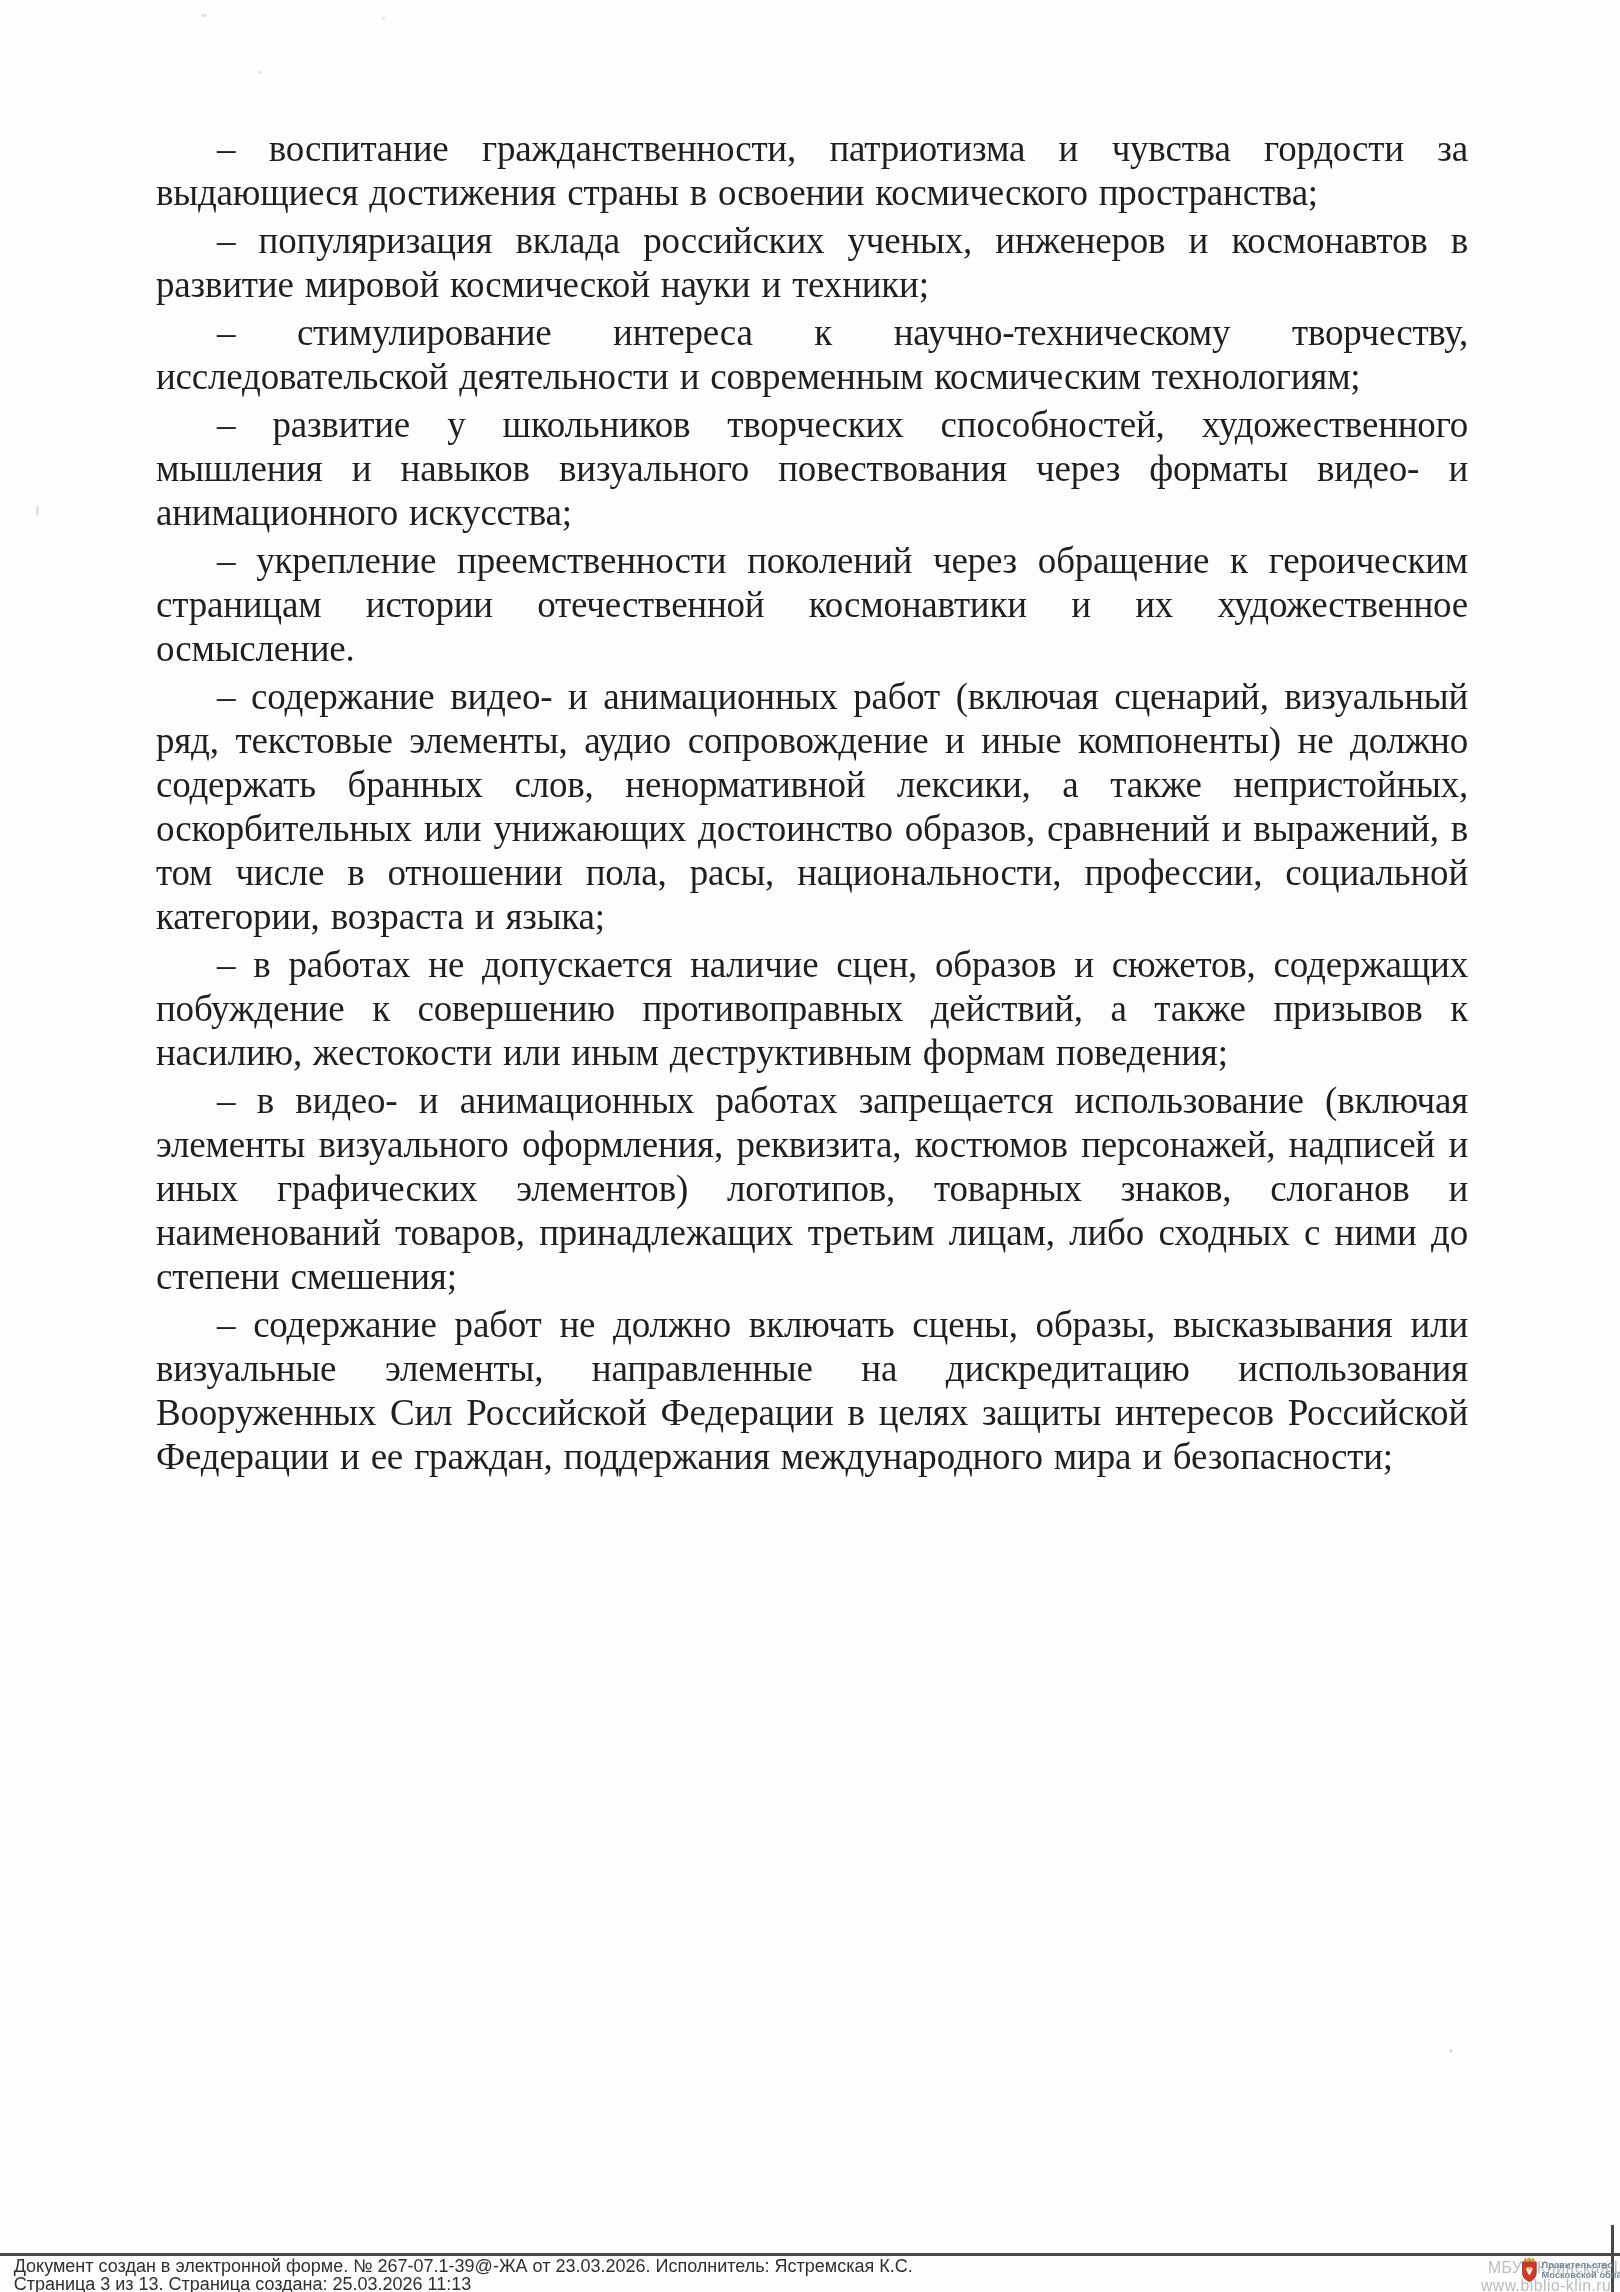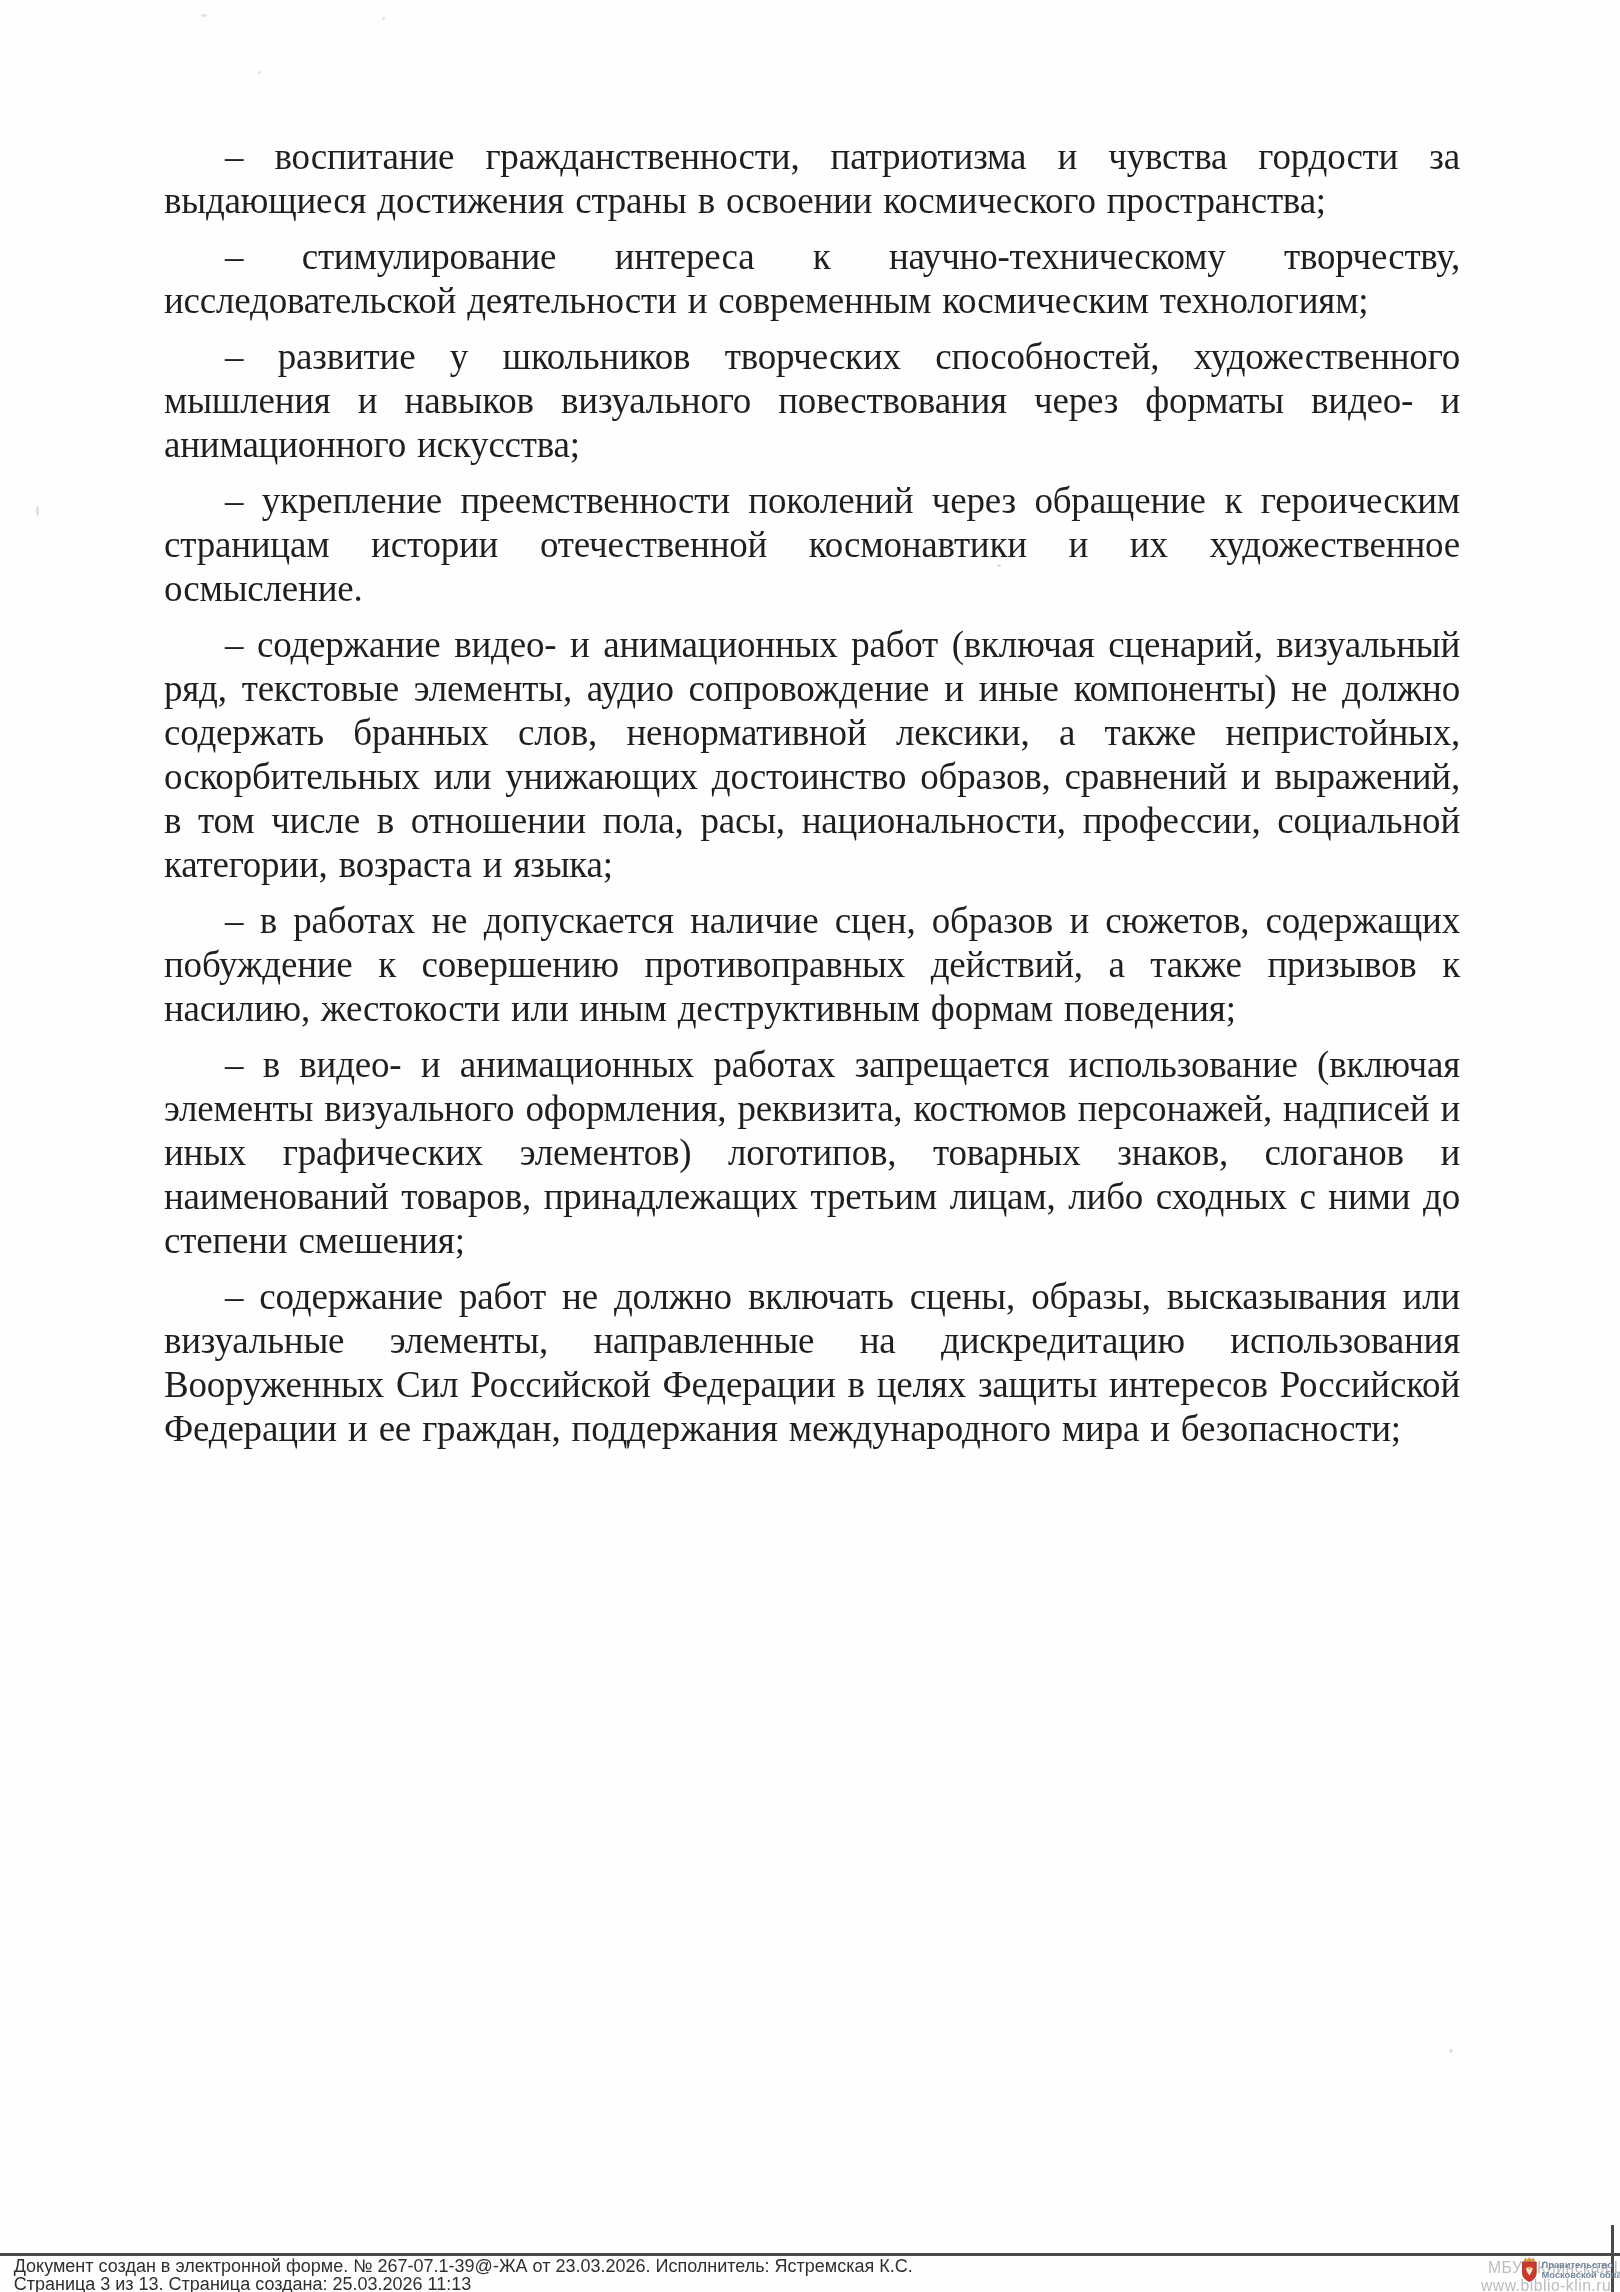--- a/index.html
+++ b/index.html
@@ -22,21 +22,21 @@
     top: 123px;
     width: 1320px;
     font-size: 37px;
     line-height: 44px;
     color: #1f1f1f;
     text-align: justify;
     letter-spacing: -0.2px;
     word-spacing: 2px;
   }
   .body-text p {
-    margin: 12px;
+    margin: 4px;
     padding: 0;
     text-indent: 61px;
     hyphens: none;
   }
   
   .footer-rule {
     position: absolute;
     left: 0;
     top: 2253px;
     width: 1620px;
@@ -106,20 +106,21 @@
 
   <div class="speck" style="left:201px; top:13.7px; width:5.9px; height:2.9px;"></div>
   <div class="speck" style="left:382px; top:16.7px; width:2.9px; height:2.9px;"></div>
   <div class="speck" style="left:258px; top:71px; width:2.9px; height:2.9px;"></div>
   <div class="speck" style="left:36px; top:506px; width:2.9px; height:9.8px;"></div>
   <div class="speck" style="left:997px; top:564px; width:3.9px; height:2.9px;"></div>
   <div class="speck" style="left:1449px; top:2049px; width:3.9px; height:3.9px;"></div>
 
   <div class="body-text">
       <p>– воспитание гражданственности, патриотизма и чувства гордости за выдающиеся достижения страны в освоении космического пространства;</p>
+      <p>– популяризация вклада российских ученых, инженеров и космонавтов в развитие мировой космической науки и техники;</p>
       <p>– стимулирование интереса к научно-техническому творчеству, исследовательской деятельности и современным космическим технологиям;</p>
       <p>– развитие у школьников творческих способностей, художественного мышления и навыков визуального повествования через форматы видео- и анимационного искусства;</p>
       <p>– укрепление преемственности поколений через обращение к героическим страницам истории отечественной космонавтики и их художественное осмысление.</p>
       <p>– содержание видео- и анимационных работ (включая сценарий, визуальный ряд, текстовые элементы, аудио сопровождение и иные компоненты) не должно содержать бранных слов, ненормативной лексики, а также непристойных, оскорбительных или унижающих достоинство образов, сравнений и выражений, в том числе в отношении пола, расы, национальности, профессии, социальной категории, возраста и языка;</p>
       <p>– в работах не допускается наличие сцен, образов и сюжетов, содержащих побуждение к совершению противоправных действий, а также призывов к насилию, жестокости или иным деструктивным формам поведения;</p>
       <p>– в видео- и анимационных работах запрещается использование (включая элементы визуального оформления, реквизита, костюмов персонажей, надписей и иных графических элементов) логотипов, товарных знаков, слоганов и наименований товаров, принадлежащих третьим лицам, либо сходных с ними до степени смешения;</p>
       <p>– содержание работ не должно включать сцены, образы, высказывания или визуальные элементы, направленные на дискредитацию использования Вооруженных Сил Российской Федерации в целях защиты интересов Российской Федерации и ее граждан, поддержания международного мира и безопасности;</p>
     </div>
 
   <div class="footer-rule"></div>

